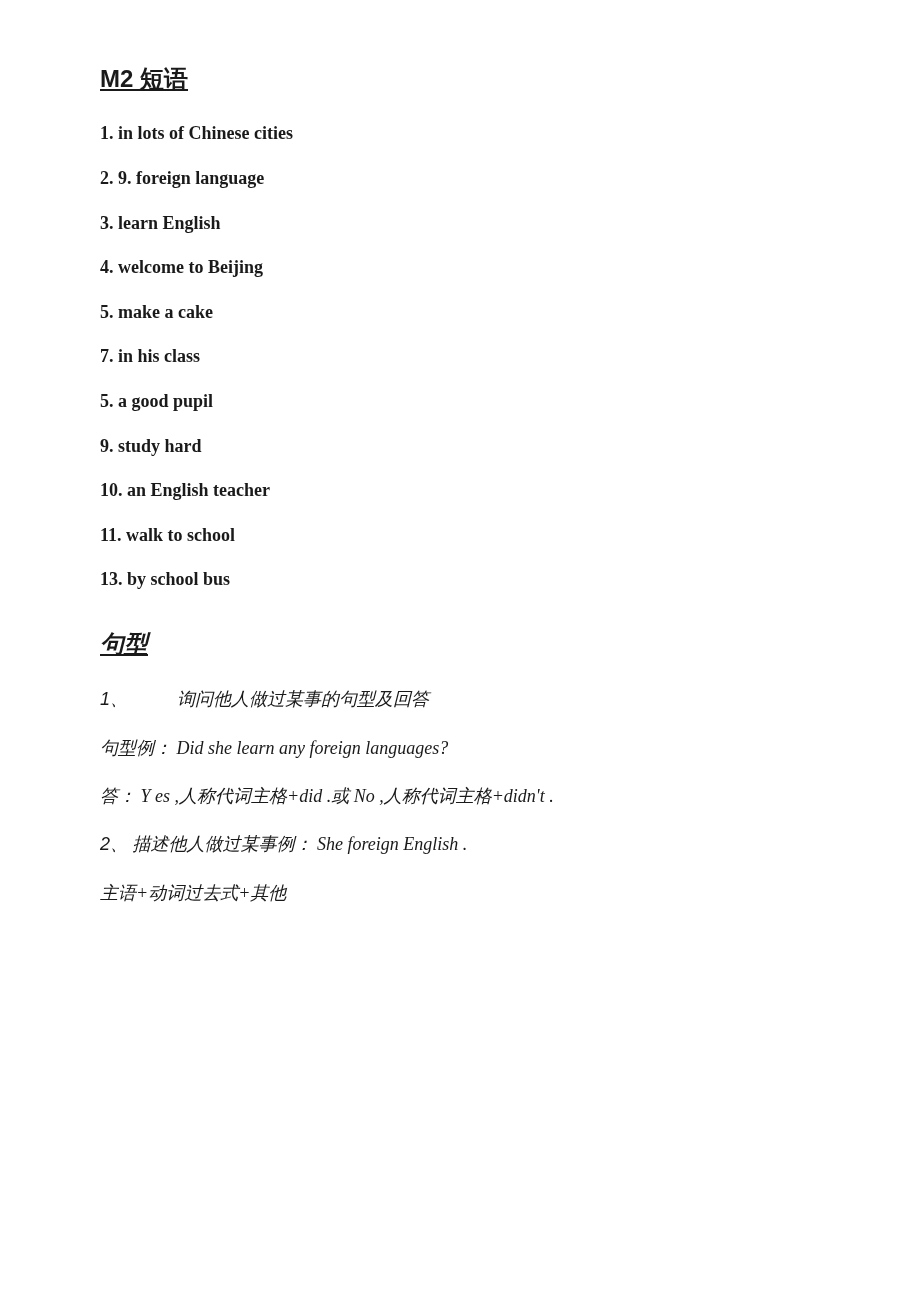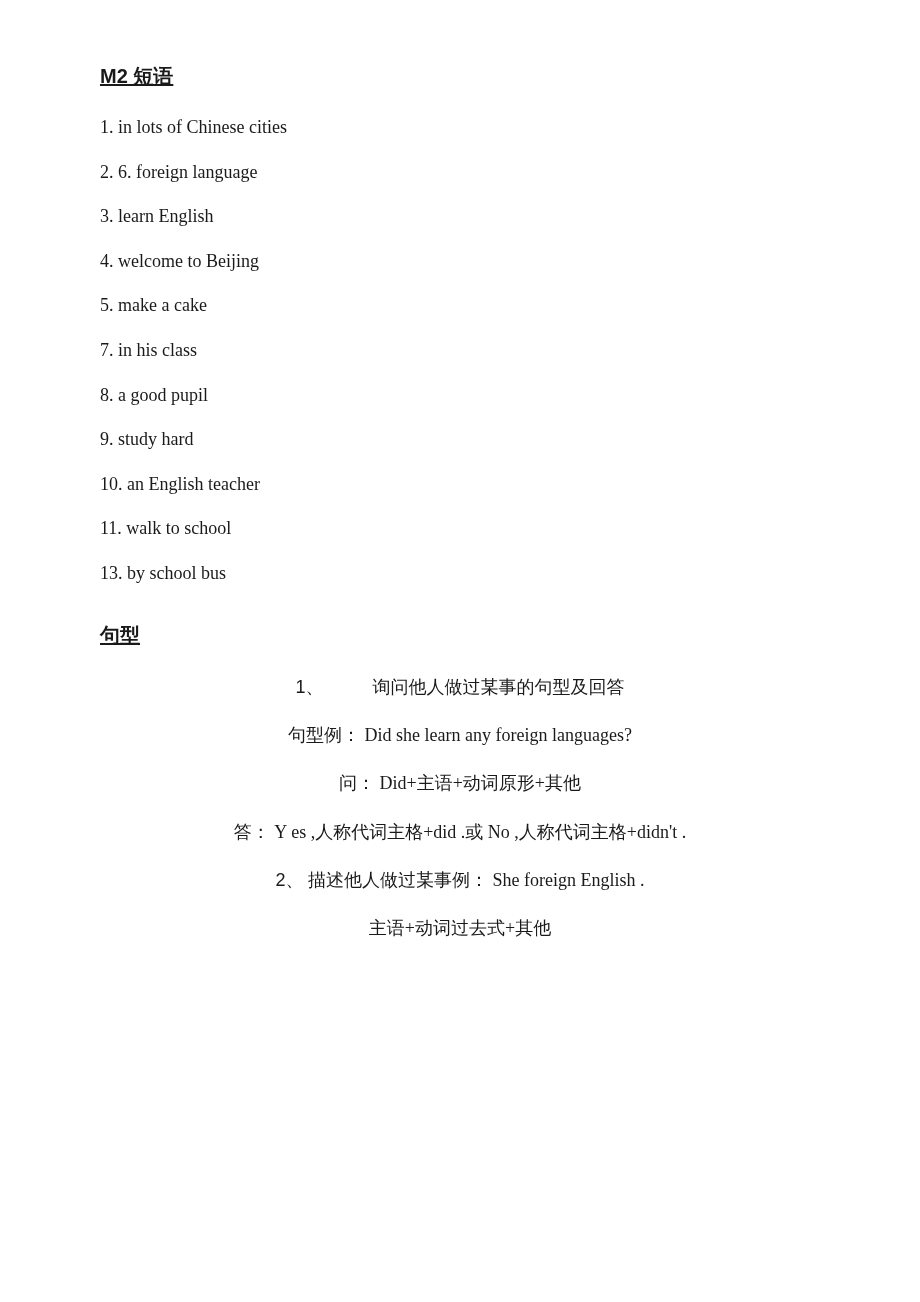--- a/index.html
+++ b/index.html
@@ -14,70 +14,71 @@
       font-size: 18px;
       color: #1a1a1a;
       width: 920px;
       min-height: 1302px;
       padding: 60px 100px;
       line-height: 1.6;
     }
 
     .section-title {
       font-weight: bold;
-      font-size: 20px;
+      font-size: 24px;
       text-decoration: underline;
       margin-bottom: 20px;
       font-family: "SimHei", "黑体", sans-serif;
     }
 
     .phrase-list {
       list-style: none;
       margin-bottom: 30px;
     }
 
     .phrase-list li {
       margin-bottom: 14px;
       font-size: 18px;
       line-height: 1.7;
+      font-weight: bold;
     }
 
     .sentence-section {
+      font-style: italic;
     }
 
     .sentence-item {
       margin-bottom: 16px;
       font-size: 18px;
       line-height: 1.8;
-      text-align: center;
     }
 
     .sentence-item .label {
       font-family: "SimHei", "黑体", sans-serif;
     }
 
     .indent {
       display: inline-block;
       width: 40px;
     }
   </style>
 </head>
 <body>
 
 <div>
   <div class="section-title">M2 短语</div>
 
   <ul class="phrase-list">
     <li>1. in lots of Chinese cities</li>
-    <li>2. 6. foreign language</li>
+    <li>2. 9. foreign language</li>
     <li>3. learn English</li>
     <li>4. welcome to Beijing</li>
     <li>5. make a cake</li>
     <li>7. in his class</li>
-    <li>8. a good pupil</li>
+    <li>5. a good pupil</li>
     <li>9. study hard</li>
     <li>10. an English teacher</li>
     <li>11. walk to school</li>
     <li>13. by school bus</li>
   </ul>
 </div>
 
 <div class="sentence-section">
   <div class="section-title">句型</div>
 
@@ -85,24 +86,20 @@
     <span class="label">1、</span>
     <span class="indent"></span>
     <span>询问他人做过某事的句型及回答</span>
   </div>
 
   <div class="sentence-item">
     <span class="label">句型例：</span>
     <span>Did she learn any foreign languages?</span>
   </div>
 
-  <div class="sentence-item">
-    <span class="label">问：</span>
-    <span>Did+主语+动词原形+其他</span>
-  </div>
 
   <div class="sentence-item">
     <span class="label">答：</span>
     <span>Y es ,人称代词主格+did .或  No ,人称代词主格+didn't .</span>
   </div>
 
   <div class="sentence-item">
     <span class="label">2、</span>
     <span>描述他人做过某事例：  She foreign English .</span>
   </div>

